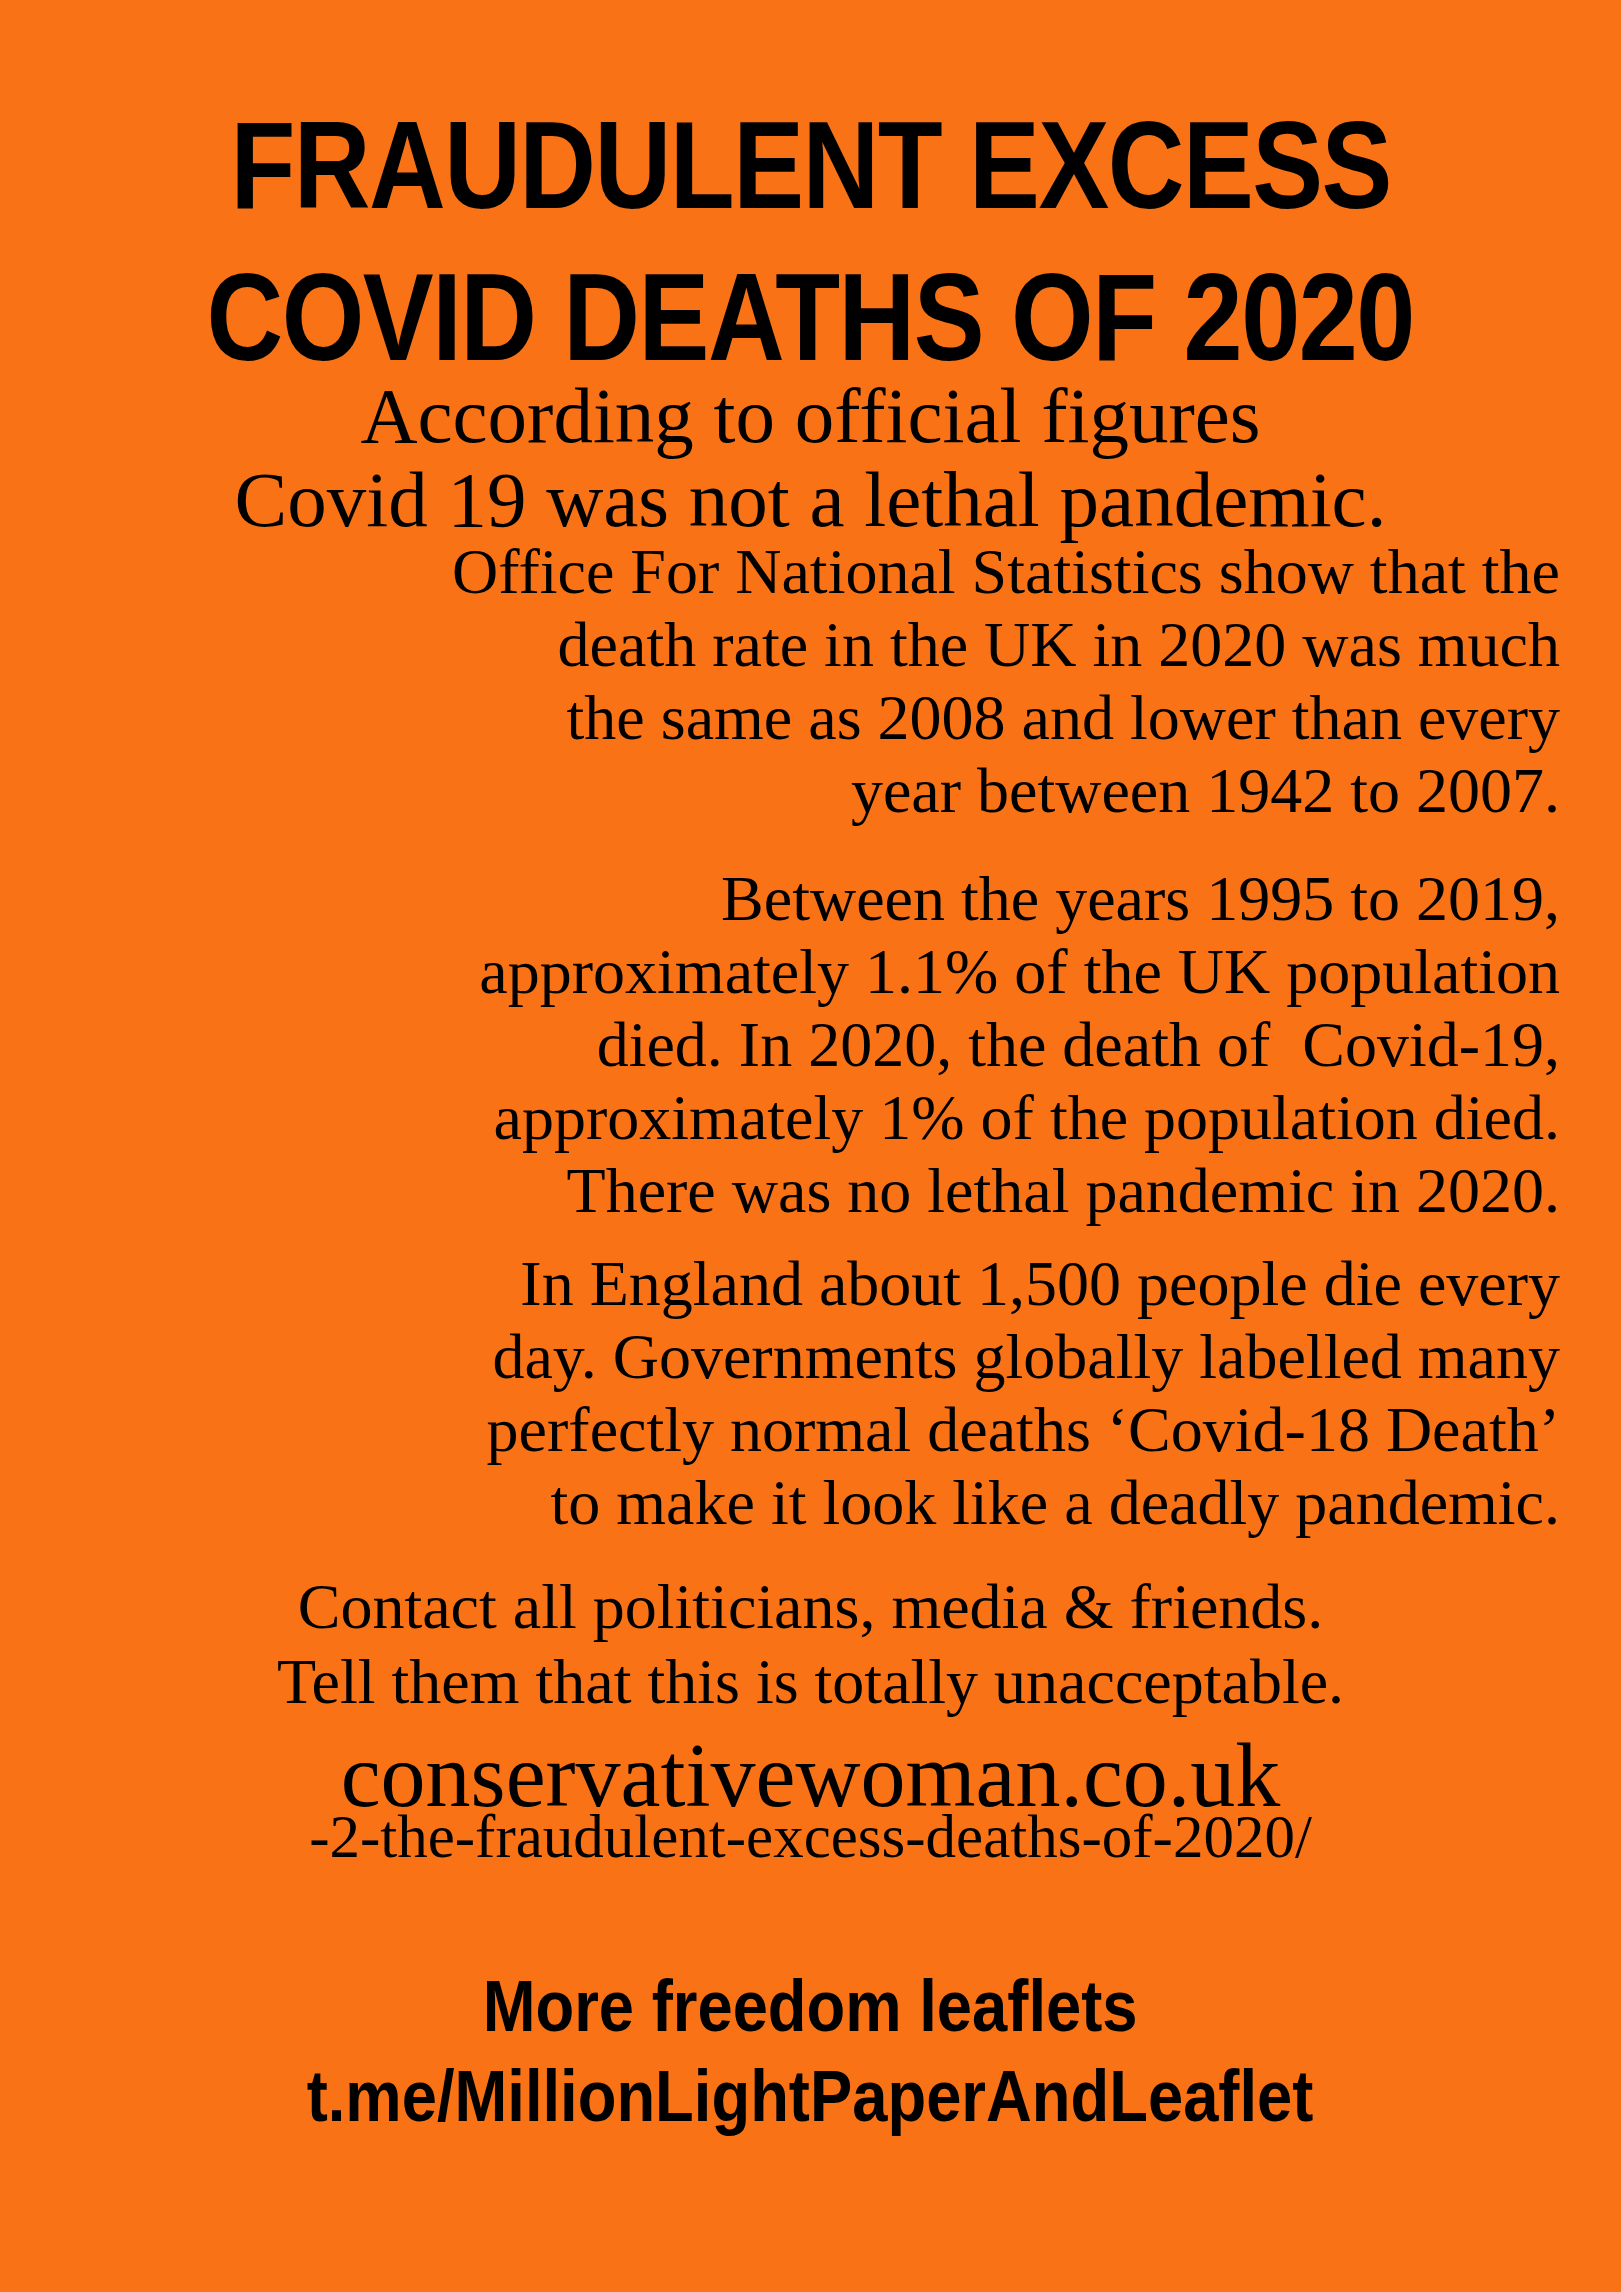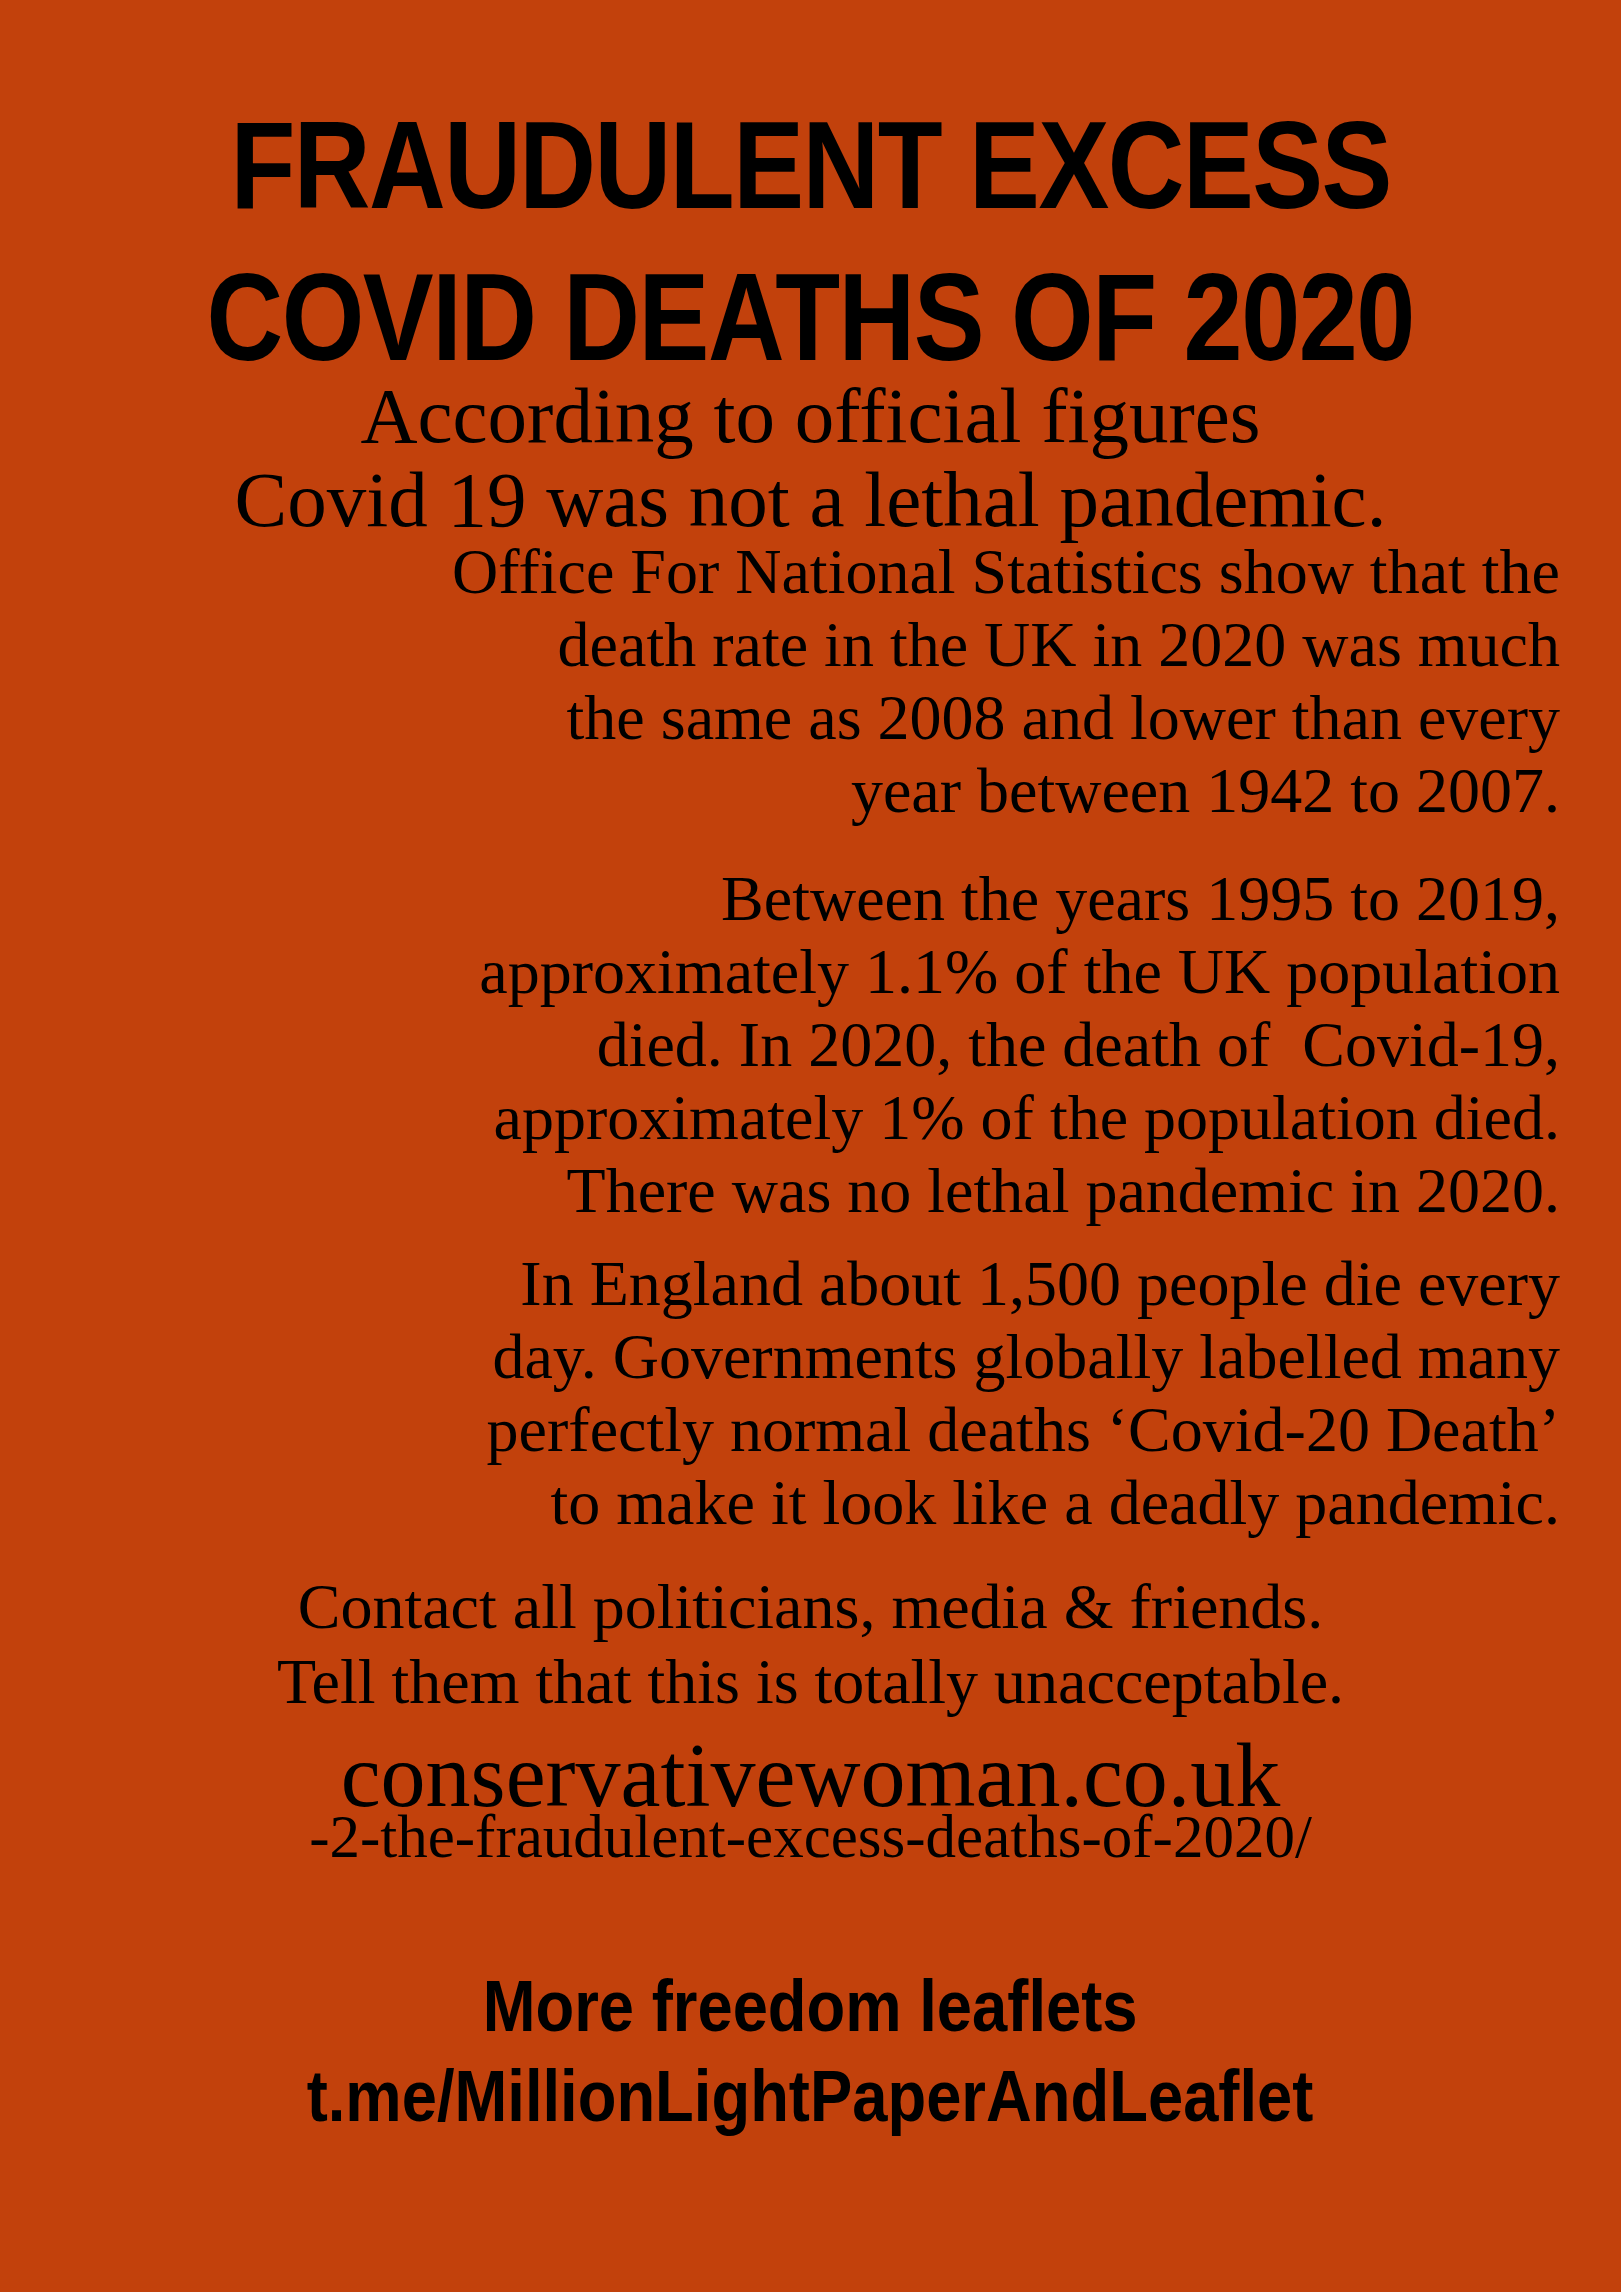--- a/index.html
+++ b/index.html
@@ -5,21 +5,21 @@
   html, body {
     margin: 0;
     padding: 0;
     background: #e8e8e8;
   }
   .page {
     position: relative;
     width: 1621px;
     height: 2293px;
     margin: 0 auto;
-    background: #c2410c;
+    background: #f97316;
     color: #000000;
     font-family: "Liberation Serif", serif;
     overflow: hidden;
   }
   
   .display-font {
     font-family: "Liberation Sans", sans-serif;
     font-weight: bold;
   }
   .squeeze {
@@ -130,21 +130,21 @@
     <div class="line">Between the years 1995 to 2019,</div>
     <div class="line">approximately 1.1% of the UK population</div>
     <div class="line">died. In 2020, the death of  Covid-19,</div>
     <div class="line">approximately 1% of the population died.</div>
     <div class="line">There was no lethal pandemic in 2020.</div>
   </div>
 
   <div class="para para-3">
     <div class="line">In England about 1,500 people die every</div>
     <div class="line">day. Governments globally labelled many</div>
-    <div class="line">perfectly normal deaths ‘Covid-20 Death’</div>
+    <div class="line">perfectly normal deaths ‘Covid-18 Death’</div>
     <div class="line">to make it look like a deadly pandemic.</div>
   </div>
 
   <div class="cta-block">
     <div class="line">Contact all politicians, media &amp; friends.</div>
     <div class="line">Tell them that this is totally unacceptable.</div>
   </div>
 
   <div class="domain-line">conservativewoman.co.uk</div>
 

